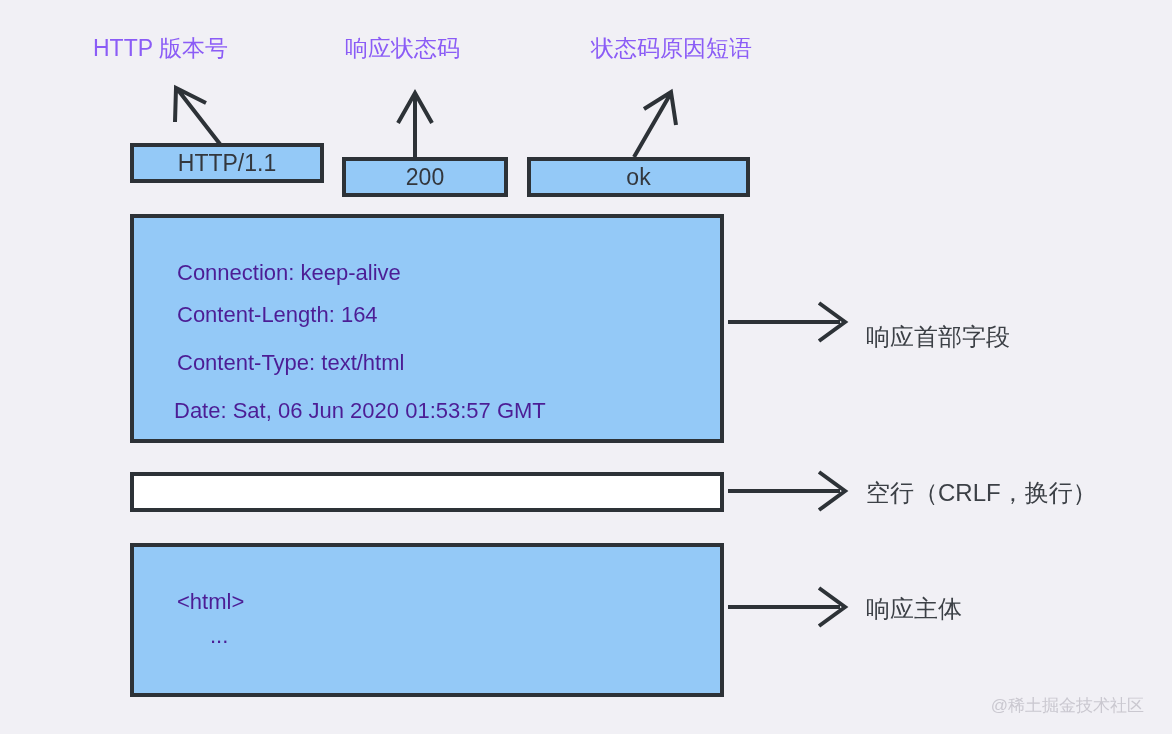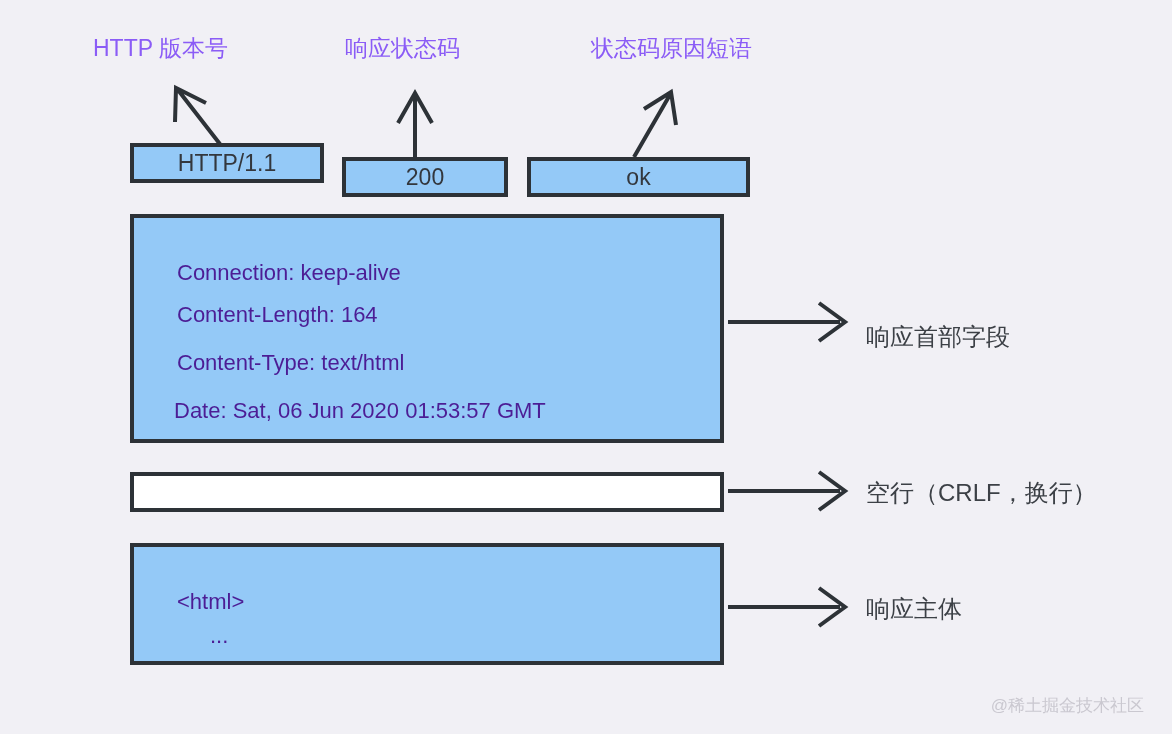--- a/index.html
+++ b/index.html
@@ -100,21 +100,21 @@
 
   <div class="box" style="left:130px; top:214px; width:594px; height:229px;">
     <div class="box-line" style="left:43px; top:42px;">Connection: keep-alive</div>
     <div class="box-line" style="left:43px; top:84px;">Content-Length: 164</div>
     <div class="box-line" style="left:43px; top:132px;">Content-Type: text/html</div>
     <div class="box-line" style="left:40px; top:180px;">Date: Sat, 06 Jun 2020 01:53:57 GMT</div>
   </div>
 
   <div class="box blank-box" style="left:130px; top:472px; width:594px; height:40px;"></div>
 
-  <div class="box" style="left:130px; top:543px; width:594px; height:122px;">
+  <div class="box" style="left:130px; top:543px; width:594px; height:154px;">
     <div class="box-line" style="left:43px; top:42px;">&lt;html&gt;</div>
     <div class="box-line" style="left:76px; top:76px;">...</div>
   </div>
 
   <div class="annotation" style="top:321px;">响应首部字段</div>
   <div class="annotation" style="top:477px;">空行（CRLF，换行）</div>
   <div class="annotation" style="top:593px;">响应主体</div>
 
   <div class="watermark">@稀土掘金技术社区</div>
 

